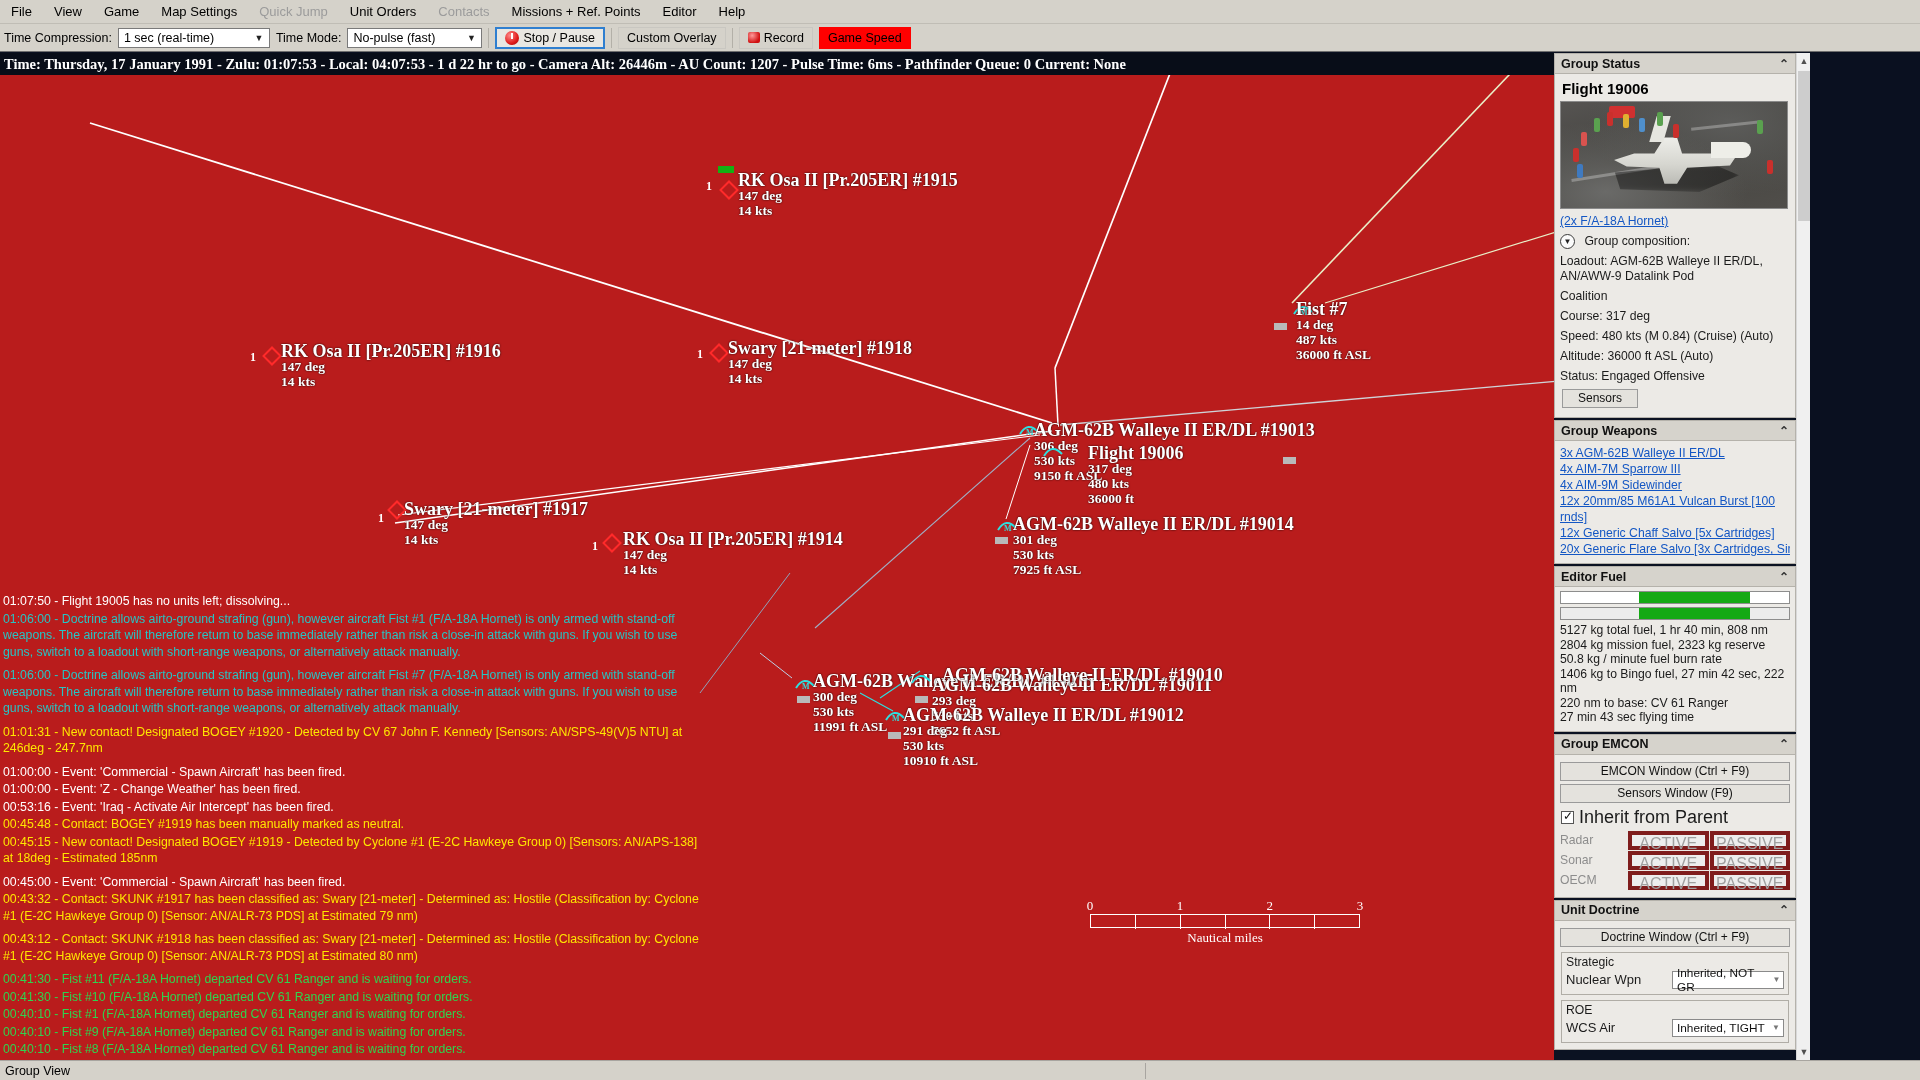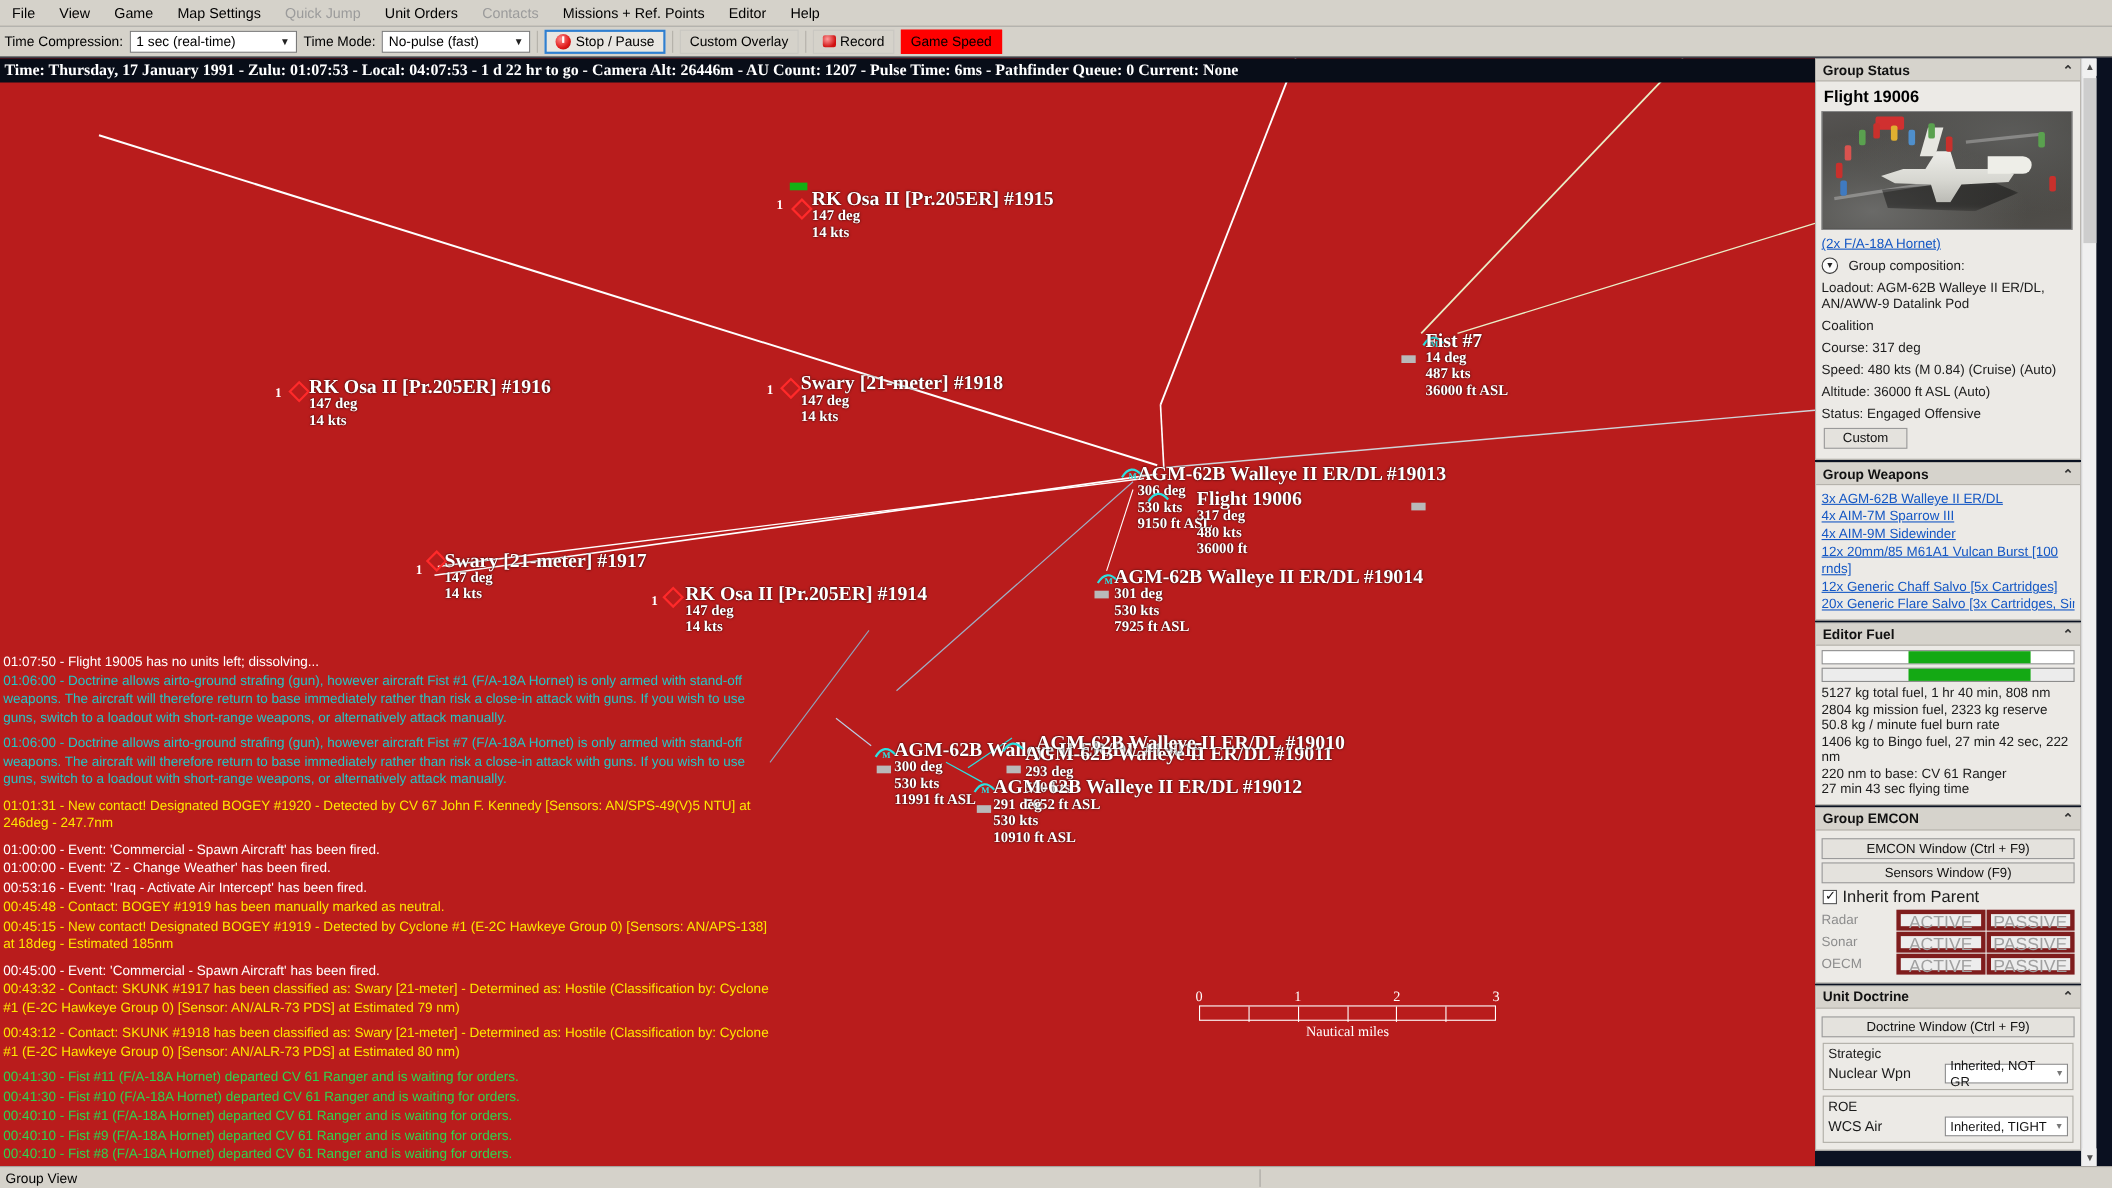--- a/index.html
+++ b/index.html
@@ -136,21 +136,21 @@
   .bottombar {
     position: absolute; left: 0; top: 1060px; width: 1920px; height: 20px;
     background: #d5d2ca; color: #000; font-size: 12.5px;
     display: flex; align-items: center; padding-left: 5px;
     border-top: 1px solid #a8a5a0;
   }
   .bb-sep { position: absolute; left: 1145px; top: 2px; width: 1px; height: 16px; background: #a8a5a0;}
 
   
   .sidebar {
-    position: absolute; top: 53px; left: 1650px; width: 256px; height: 1007px;
+    position: absolute; top: 53px; left: 1554px; width: 256px; height: 1007px;
     background: #0b1222; overflow: hidden;
   }
   .sb-inner { position: absolute; left: 0; top: 0; width: 242px; }
   .sb-scroll {
     position: absolute; right: 0; top: 0; width: 14px; height: 1007px;
     background: #f0f0f0; border-left: 1px solid #d8d8d8;
   }
   .sb-scroll .thumb {
     position: absolute; left: 1px; top: 18px; width: 12px; height: 150px;
     background: #cdcdcd;
@@ -225,21 +225,21 @@
   .btn.narrow { width: 76px; margin-left: 2px; }
 
   .fuelbar {
     width: 100%; height: 13px; border: 1px solid #8d8d8d; background: #fff;
     position: relative; margin-bottom: 3px;
   }
   .fuelbar i { position: absolute; top: 0; height: 11px; background: #14a914; }
   .fuelbar.b2 { background: #ececec; }
   .fuel-lines { font-size: 12.2px; line-height: 14.5px; color: #1b1b1b; margin-top: 3px; }
 
-  .chkrow { display: flex; align-items: center; gap: 5px; margin: 4px 0 3px 1px; font-size: 15px; }
+  .chkrow { display: flex; align-items: center; gap: 5px; margin: 4px 0 3px 1px; font-size: 18px; }
   .chkbox {
     width: 13px; height: 13px; background: #fff; border: 1px solid #555;
     position: relative; flex: none;
   }
   .chkbox.on::after {
     content: "✓"; position: absolute; left: 1px; top: -3px;
     font-size: 12px; color: #111;
   }
   .emcon-row { display: flex; align-items: stretch; height: 19px; margin-bottom: 1px; }
   .emcon-row .lbl { width: 68px; font-size: 12.2px; color: #8d8d8d; line-height: 19px; }
@@ -551,21 +551,21 @@
           <div class="kv">
             <span class="circ-btn">▼</span>
             <span>Group composition:</span>
           </div>
           <div class="kv">Loadout: AGM-62B Walleye II ER/DL, AN/AWW-9 Datalink Pod</div>
           <div class="kv">Coalition</div>
           <div class="kv">Course: 317 deg</div>
           <div class="kv">Speed: 480 kts (M 0.84) (Cruise)   (Auto)</div>
           <div class="kv">Altitude: 36000 ft ASL   (Auto)</div>
           <div class="kv">Status: Engaged Offensive</div>
-          <div class="btn narrow">Custom</div>
+          <div class="btn narrow">Sensors</div>
         </div>
       </div>
 
       <div class="panel">
         <div class="panel-hd">
           <span>Group Weapons</span>
           <span class="chev">⌃</span>
         </div>
         <div class="panel-bd">
           <a class="lnk">3x AGM-62B Walleye II ER/DL</a>

